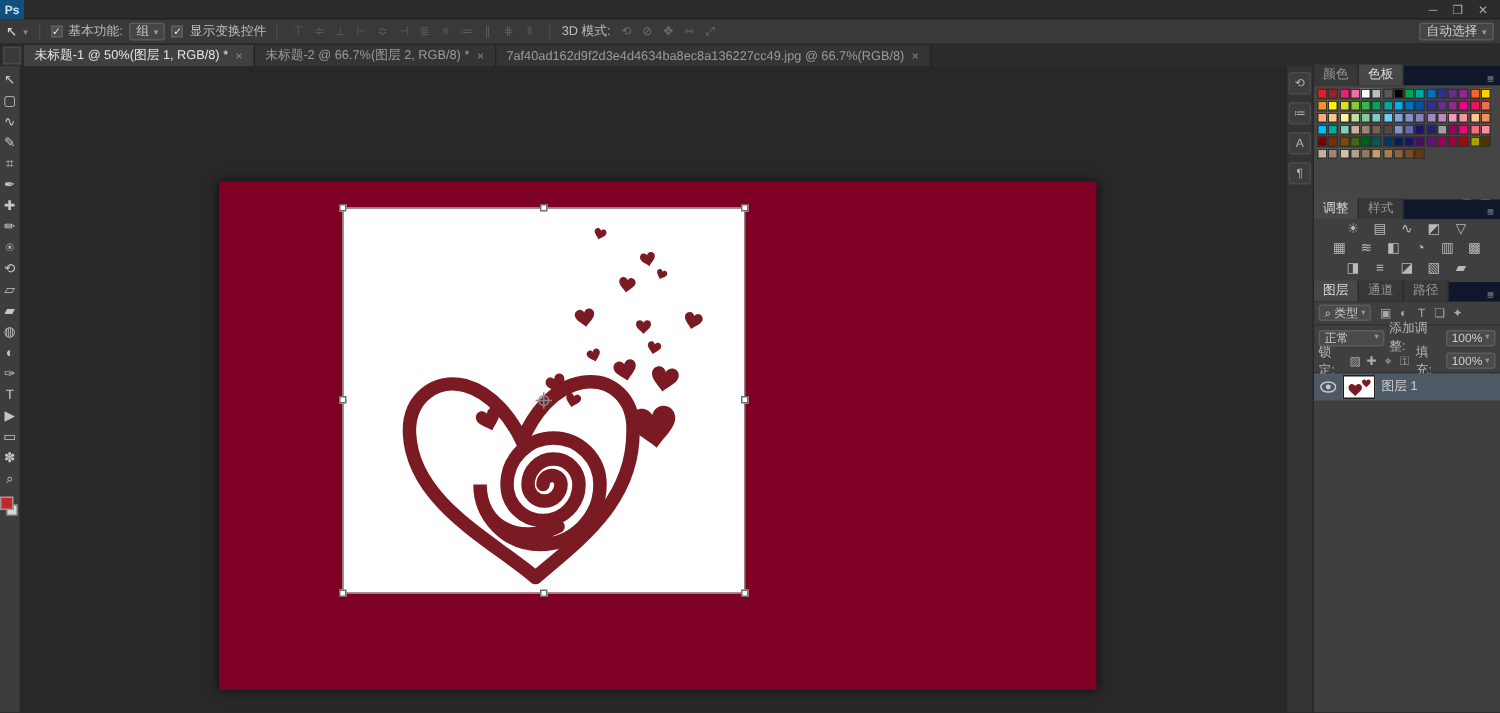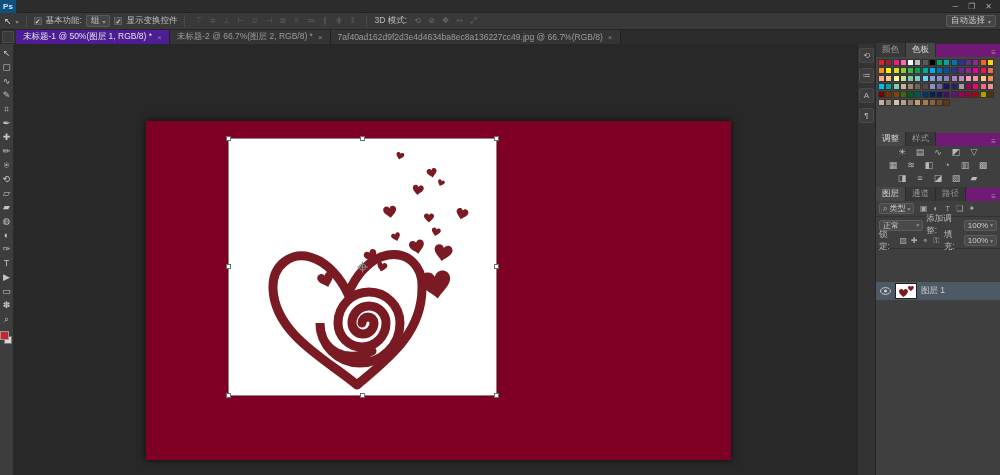--- a/index.html
+++ b/index.html
@@ -27,21 +27,21 @@
   .dropdown .arr { font-size:6px; color:#999; }
   .icon-btn { width:13px; text-align:center; font-size:8px; color:#6d6d6d; }
   .icon-btn.dim { color:#5c5c5c; }
   .ws-btn { margin-left:auto; }
 
   
   .tabbar { height:14px; background:#2c2c2c; display:flex; align-items:flex-end; }
   .tab-extra { width:12px; height:12px; background:#3a3a3a; border:1px solid #4a4a4a; margin:0 2px 1px 2px; }
   .doc-tab { height:14px; display:flex; align-items:center; gap:5px; padding:0 7px;
     font-size:8.5px; background:#343434; color:#9b9b9b; border-right:1px solid #222; white-space:nowrap; }
-  .doc-tab.active { background:#4c1d95; color:#e4e4e4; }
+  .doc-tab.active { background:#404040; color:#e4e4e4; }
   .doc-tab .close { font-size:8px; color:#8a8a8a; }
 
   
   .main { position:relative; display:flex; height:431px; }
 
   .tools { width:14px; background:#3d3d3d; border-right:1px solid #2a2a2a; display:flex;
     flex-direction:column; align-items:center; padding-top:2px; }
   .tool { width:13px; height:14px; font-size:9px; line-height:14px; color:#c6c6c6; text-align:center; cursor:default; }
   .colorchips { position:relative; width:13px; height:14px; margin-top:5px; }
   .chip-bg { position:absolute; left:4px; top:5px; width:8px; height:8px; background:#d8d8d8; border:1px solid #777; }
@@ -54,21 +54,21 @@
     outline:1px solid rgba(150,150,150,.85); }
   .handle { position:absolute; width:5px; height:5px; background:#fff; border:1px solid #6e6e6e; z-index:3; }
   .artwork { position:absolute; left:0; top:0; }
 
   .dock-strip { width:18px; background:#333333; border-left:1px solid #262626; display:flex;
     flex-direction:column; align-items:center; padding-top:4px; gap:5px; }
   .strip-btn { width:15px; height:15px; background:#3d3d3d; border:1px solid #4a4a4a; border-radius:2px;
     color:#b5b5b5; font-size:8px; line-height:13px; text-align:center; }
 
   .dock { width:125px; background:#3f3f3f; border-left:1px solid #262626; display:flex; flex-direction:column; }
-  .panel-tabs { height:13px; background:#701a75; display:flex; align-items:flex-end; font-size:8.5px; }
+  .panel-tabs { height:13px; background:#0f172a; display:flex; align-items:flex-end; font-size:8.5px; }
   .ptab { padding:1px 6px; color:#969696; background:#383838; border-right:1px solid #2a2a2a; }
   .ptab.active { background:#474747; color:#dcdcdc;font-family:Liberation Mono, monospace; }
   .panel-menu { margin-left:auto; color:#9a9a9a; font-size:8px; padding-right:4px; }
 
   .swatches-body { background:#454545; padding:2px 2px 0 2px; }
   .swatch-grid { display:flex; flex-wrap:wrap; width:121px; }
   .swatch { width:7px; height:7px; border:1px solid #333; margin:0 0.28px 1px 0; }
   .swatches-footer { height:12px; display:flex; justify-content:flex-end; gap:5px; padding:24px 4px 2px 0;
     color:#a8a8a8; font-size:8px; }
 
@@ -80,21 +80,21 @@
   .layers-panel { flex:1; display:flex; flex-direction:column; }
   .lyr-row { display:flex; align-items:center; gap:3px; padding:0 3px; font-size:8.5px; color:#b9b9b9; }
   .lyr-filter { height:16px; border-bottom:1px solid #333; }
   .lyr-blend { height:16px; }
   .lyr-lock { height:16px; border-bottom:1px solid #333; }
   .mini-drop { background:#4a4a4a; border:1px solid #5c5c5c; border-radius:2px; height:11px;
     display:inline-flex; align-items:center; padding:0 3px; gap:2px; font-size:8px; color:#ccc; }
   .mini-drop .arr { font-size:5.5px; color:#999; }
   .lk-icon { font-size:8px; color:#a8a8a8; width:9px; text-align:center; }
   .layer-item { height:18px; display:flex; align-items:center; gap:4px; padding:0 3px; font-size:8.5px; color:#cfcfcf; }
-  .layer-item.selected { background:#4d5a66;margin-top:33px; }
+  .layer-item.selected { background:#4d5a66; }
   .eye { width:12px; display:flex; justify-content:center; }
   .thumb { width:22px; height:16px; border:1px solid #1f1f1f; background:#fff; position:relative; overflow:hidden; }
   .lyr-name.italic { font-style:italic; }
   .lock-right { margin-left:auto; padding-right:3px; display:flex; }
 </style>
 </head>
 <body>
 
 <div class="app">
 

